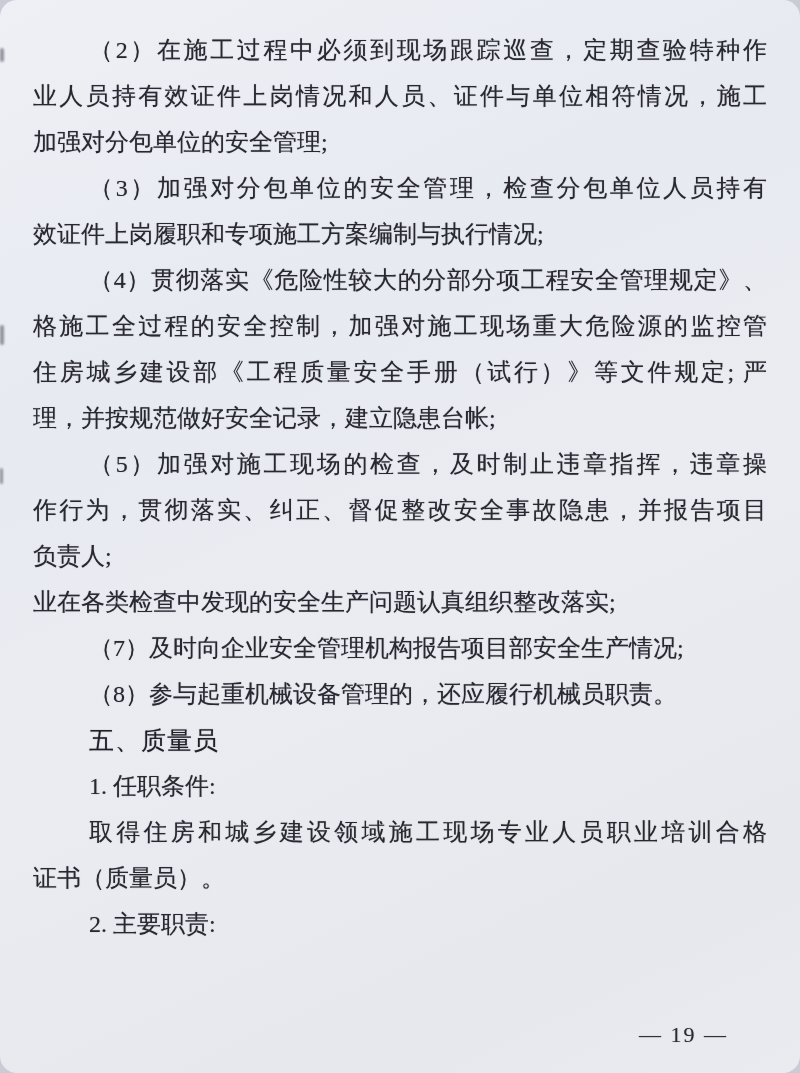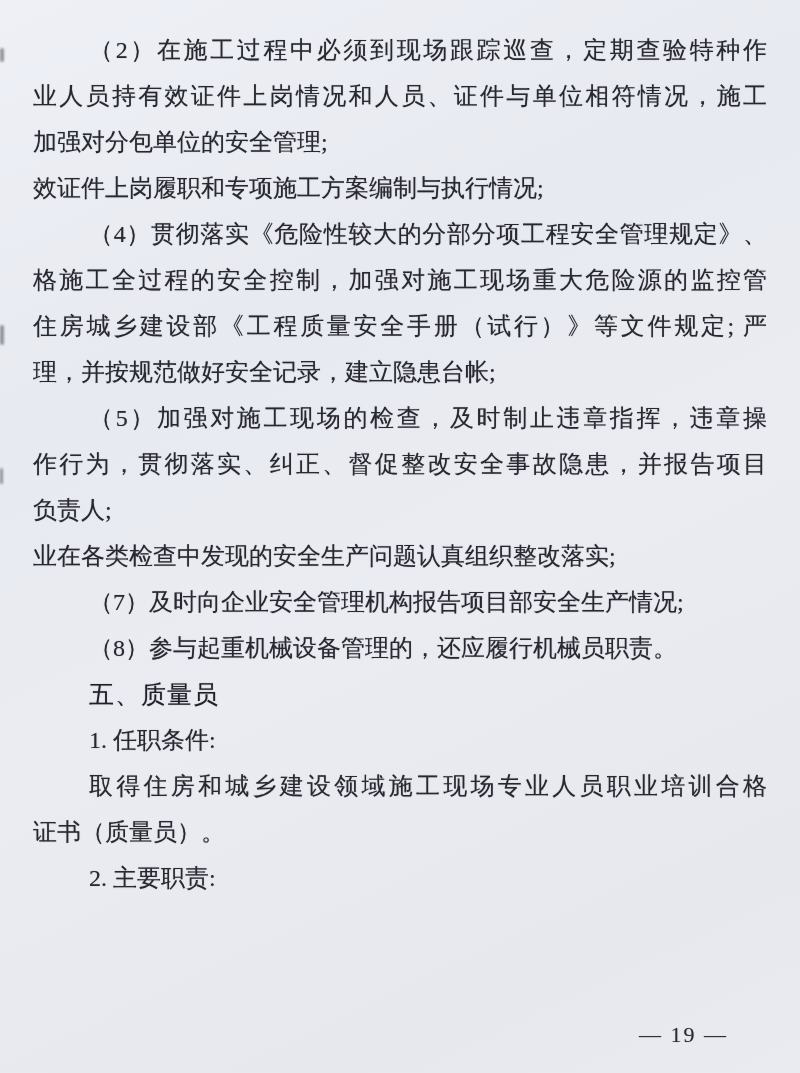--- a/index.html
+++ b/index.html
@@ -5,20 +5,21 @@
   html,body{margin:0;padding:0;background:#c9ccd4;}
   .doc{
     position:relative;
     width:800px;height:1073px;
     box-sizing:border-box;
     padding:27px 33px 0 33px;
     overflow:hidden;
     background:linear-gradient(155deg,#eef0f6 0%,#e8eaf1 30%,#eaecf2 55%,#e6e8ee 85%,#e9ebf1 100%);
     font-family:"Liberation Serif","DejaVu Serif",serif;
     color:#282830;
+    border-radius:17px;
   }
   .line{
     font-size:24px;
     line-height:46px;
     height:46px;
     white-space:nowrap;
     overflow:hidden;
     text-shadow:0 0 1px rgba(40,40,50,.45);
   }
   .just{
@@ -53,20 +54,21 @@
     border-radius:2px;
   }
 </style>
 </head>
 <body>
 
 <div class="doc">
   <div class="line just ind">（2）在施工过程中必须到现场跟踪巡查，定期查验特种作</div>
   <div class="line just">业人员持有效证件上岗情况和人员、证件与单位相符情况，施工</div>
   <div class="line">加强对分包单位的安全管理;</div>
+  <div class="line just ind">（3）加强对分包单位的安全管理，检查分包单位人员持有</div>
   <div class="line">效证件上岗履职和专项施工方案编制与执行情况;</div>
   <div class="line just ind">（4）贯彻落实《危险性较大的分部分项工程安全管理规定》、</div>
   <div class="line just">格施工全过程的安全控制，加强对施工现场重大危险源的监控管</div>
   <div class="line just">住房城乡建设部《工程质量安全手册（试行）》等文件规定; 严</div>
   <div class="line">理，并按规范做好安全记录，建立隐患台帐;</div>
   <div class="line just ind">（5）加强对施工现场的检查，及时制止违章指挥，违章操</div>
   <div class="line just">作行为，贯彻落实、纠正、督促整改安全事故隐患，并报告项目</div>
   <div class="line">负责人;</div>
   <div class="line">业在各类检查中发现的安全生产问题认真组织整改落实;</div>
   <div class="line ind">（7）及时向企业安全管理机构报告项目部安全生产情况;</div>

